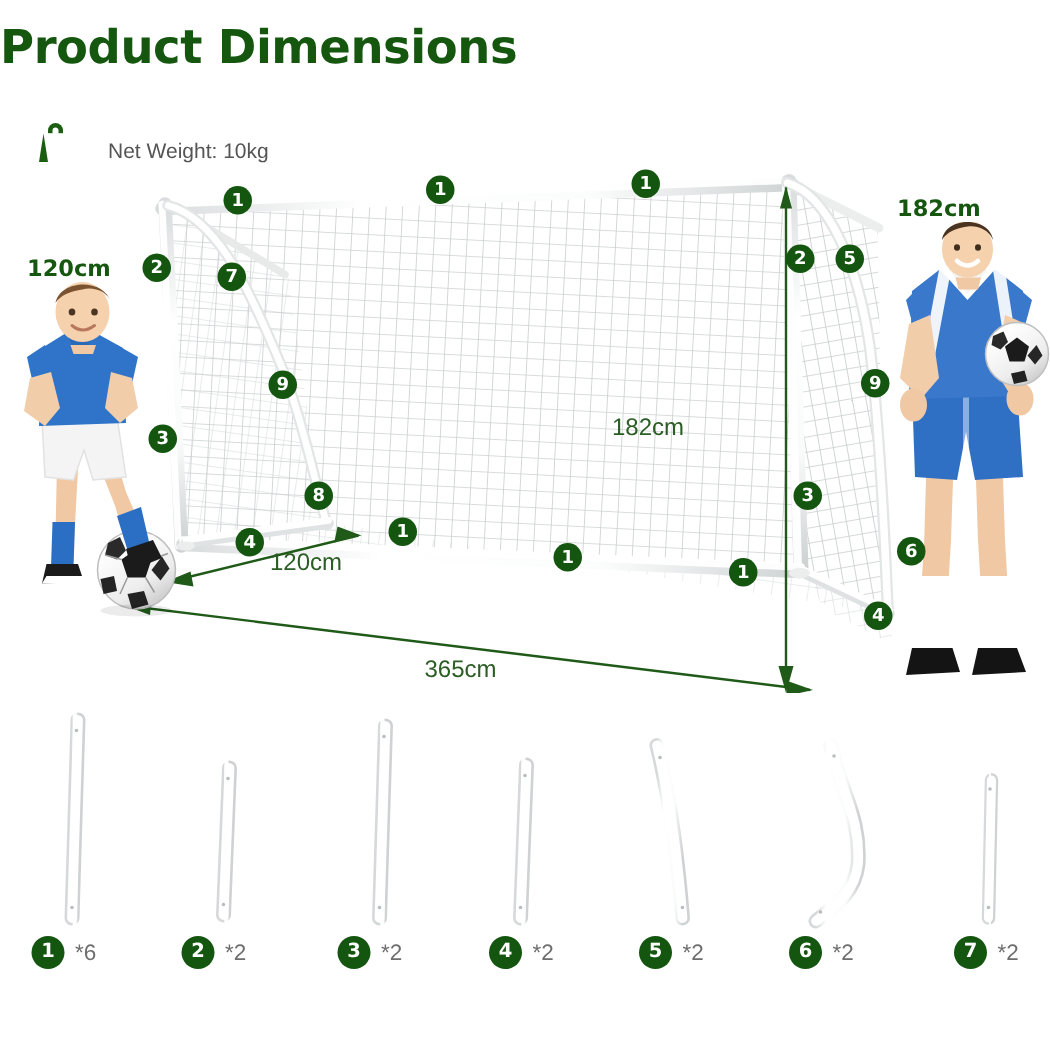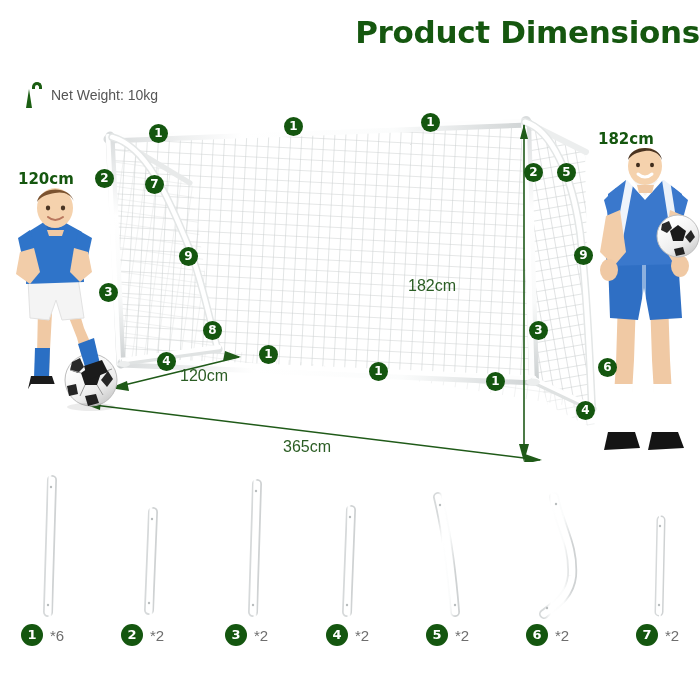--- a/index.html
+++ b/index.html
@@ -17,36 +17,36 @@
     background: #ffffff;
     overflow: hidden;
   }
 
   
   #title {
     position: absolute;
     top: 14px;
     left: 0;
     width: 700px;
-    text-align: right;
+    text-align: left;
     font-size: 31px;
     font-weight: bold;
     color: #15570f;
     letter-spacing: -0.3px;
     font-family: "DejaVu Sans", sans-serif;
   }
 
   
   #weight-row {
     position: absolute;
     left: 26px;
     top: 82px;
     display: flex;
-    align-items: center;
-    gap: 3px;
+    align-items: flex-end;
+    gap: 24px;
   }
   #weight-icon {
     width: 22px;
     height: 26px;
     position: relative;
   }
   .wt-body {
     position: absolute;
     left: 0;
     bottom: 0;

